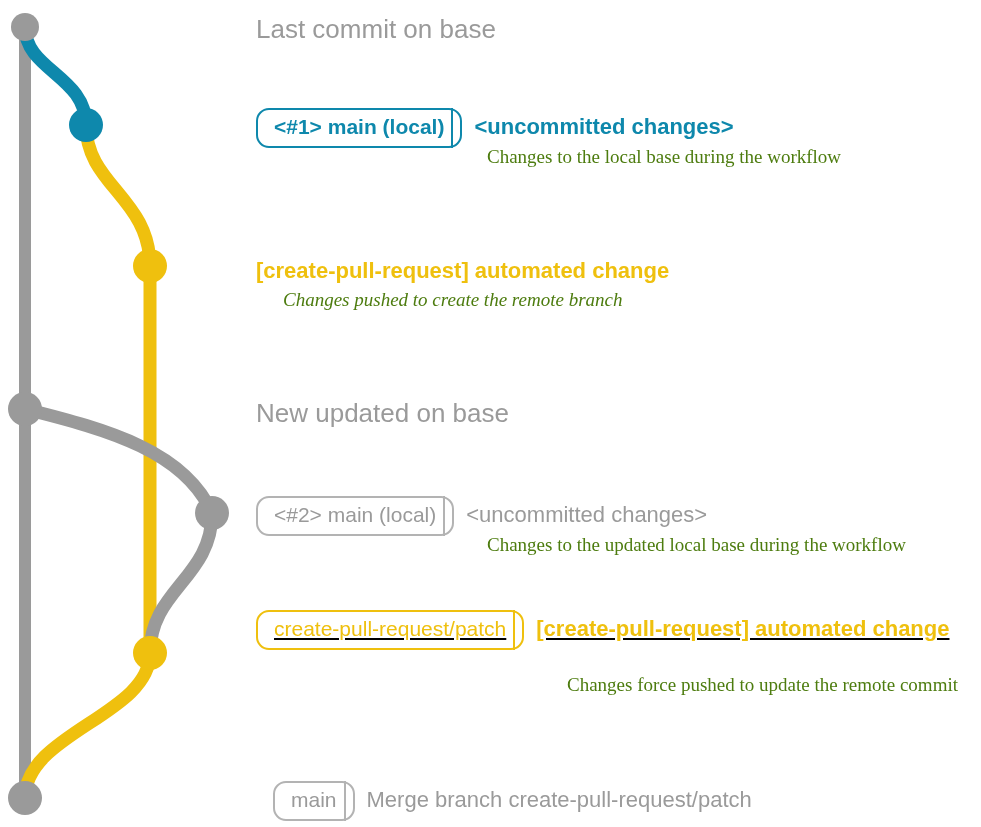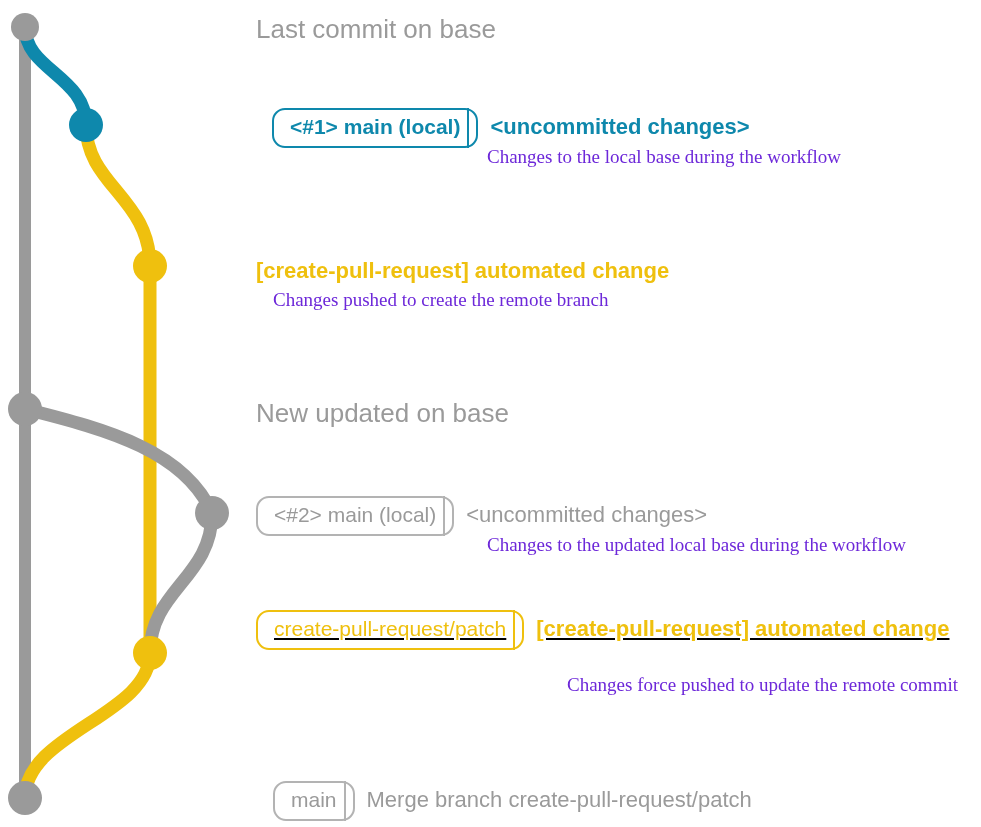--- a/index.html
+++ b/index.html
@@ -81,21 +81,21 @@
   }
   .subject.teal   { color: #0e88ac; font-weight: bold; }
   .subject.yellow { color: #efc00e; font-weight: bold; }
   .subject.gray   { color: #9a9a9a; font-weight: normal; }
   .subject.plain  { color: #9a9a9a; font-weight: normal; }
 
   .note {
     position: absolute;
     font-family: "Liberation Serif", serif;
     font-size: 19px;
-    color: #6d28d9;
+    color: #4d7c0f;
     white-space: nowrap;
   }
 
   .section-label {
     position: absolute;
     font-size: 26px;
     color: #9a9a9a;
     white-space: nowrap;
   }
 </style>
@@ -124,30 +124,30 @@
     <circle cx="86" cy="125" r="17" fill="#0e88ac"></circle>
     <circle cx="150" cy="266" r="17" fill="#efc00e"></circle>
     <circle cx="25" cy="409" r="17" fill="#9a9a9a"></circle>
     <circle cx="212" cy="513" r="17" fill="#9a9a9a"></circle>
     <circle cx="150" cy="653" r="17" fill="#efc00e"></circle>
     <circle cx="25" cy="798" r="17" fill="#9a9a9a"></circle>
   </svg>
 
   <div class="section-label" style="left:256px; top:14px;">Last commit on base</div>
 
-  <div class="commit-row" style="left:272px; top:108px;">
+  <div class="commit-row" style="left:256px; top:108px;">
     <span class="ref-badge teal">&lt;#1&gt; main (local)</span>
     <span class="subject teal">&lt;uncommitted changes&gt;</span>
   </div>
   <div class="note" style="left:487px; top:146px;">Changes to the local base during the workflow</div>
 
   <div class="commit-row" style="left:256px; top:252px;">
     <span class="subject yellow">[create-pull-request] automated change</span>
   </div>
-  <div class="note" style="left:273px; top:289px;">Changes pushed to create the remote branch</div>
+  <div class="note" style="left:283px; top:289px;font-style:italic;">Changes pushed to create the remote branch</div>
 
   <div class="section-label" style="left:256px; top:398px;">New updated on base</div>
 
   <div class="commit-row" style="left:256px; top:496px;justify-content:center;">
     <span class="ref-badge gray">&lt;#2&gt; main (local)</span>
     <span class="subject gray">&lt;uncommitted changes&gt;</span>
   </div>
   <div class="note" style="left:487px; top:534px;">Changes to the updated local base during the workflow</div>
 
   <div class="commit-row" style="left:256px; top:610px;text-decoration:underline;">

